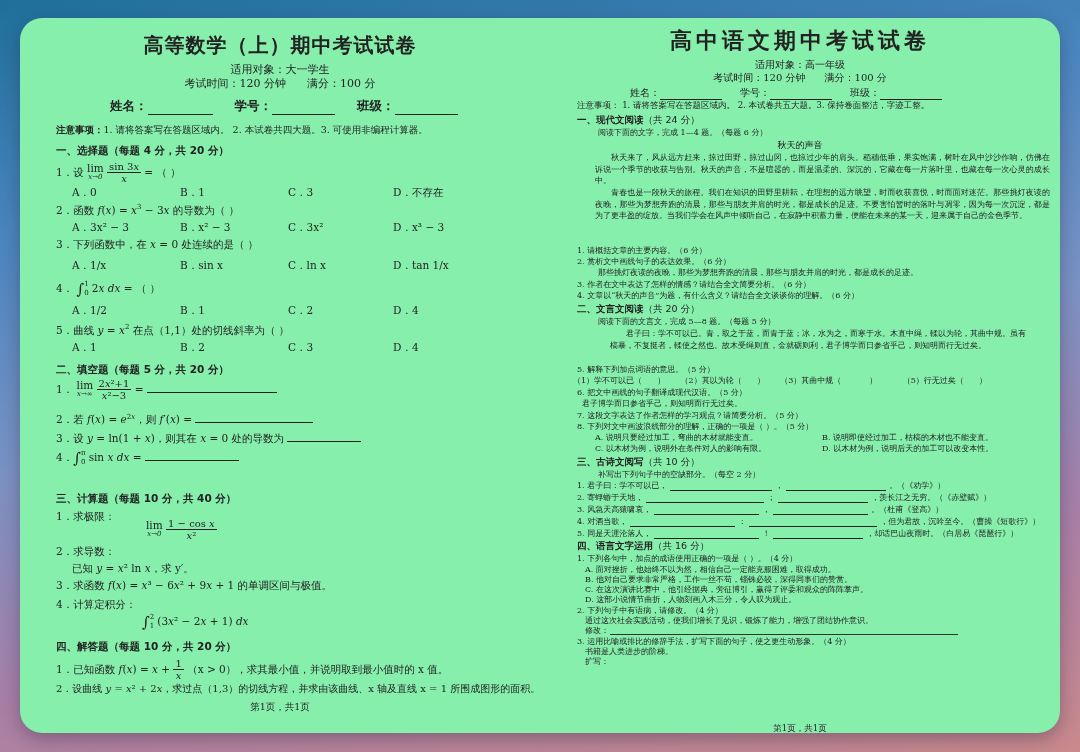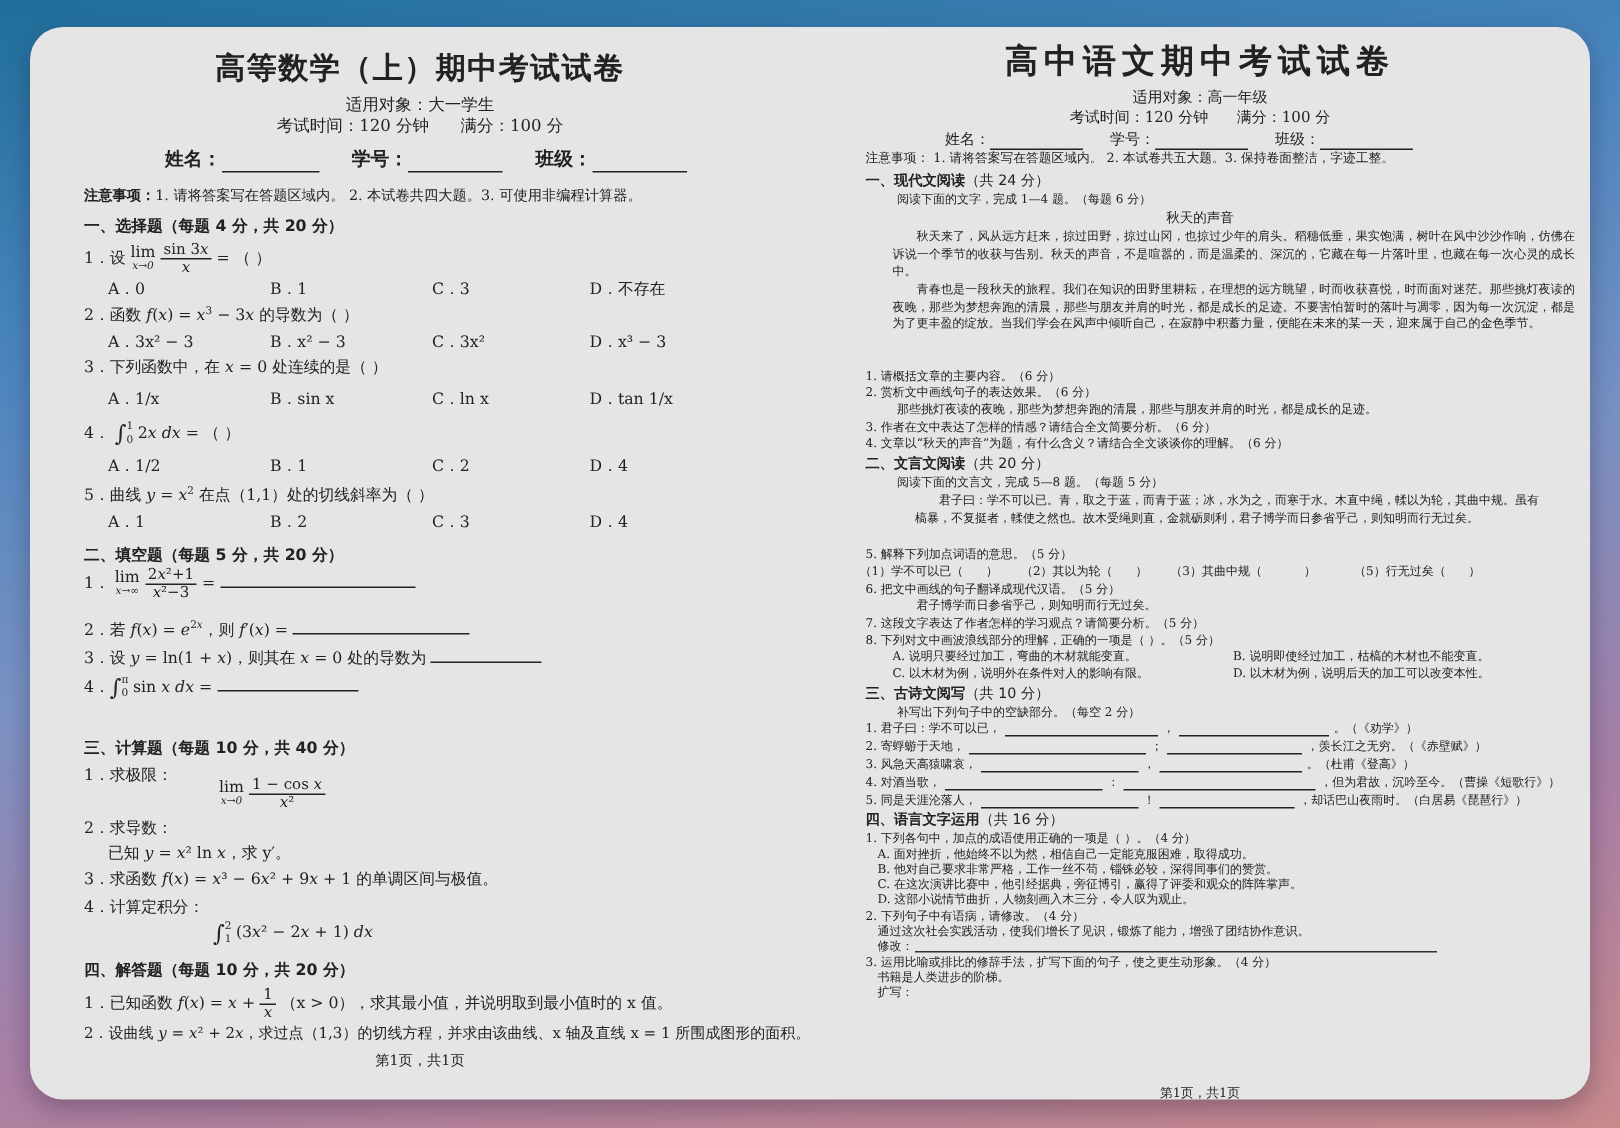--- a/index.html
+++ b/index.html
@@ -5,21 +5,21 @@
   * { box-sizing: border-box; margin: 0; padding: 0; }
   html, body { width: 1080px; height: 752px; overflow: hidden; }
   body {
     position: relative;
     background: linear-gradient(170deg, #1f6f9a 0%, #4a86bf 25%, #7a92c4 50%, #a97fa6 75%, #c98a8c 100%);
     font-family: "DejaVu Serif", "Liberation Serif", serif;
     color: #222;
   }
   .card {
     position: absolute; left: 20px; top: 18px; width: 1040px; height: 715px;
-    background: #e5e5e5; border-radius: 22px;
+    background: #86efac; border-radius: 22px;
     box-shadow: 0 6px 18px rgba(40,30,60,0.35);
     overflow: hidden;
   }
   .page { position: absolute; top: 0; height: 100%; }
   .page.left { left: 0; width: 520px; }
   .page.right { left: 520px; width: 520px; }
 
   
   .m-title { position: absolute; top: 14px; left: 0; width: 520px; text-align: center;
     font-family: "DejaVu Sans", "Liberation Sans", sans-serif; font-weight: bold; font-size: 20px; letter-spacing: 1px; }
@@ -247,21 +247,21 @@
     <div class="c-line" style="top:249px; left:58px">那些挑灯夜读的夜晚，那些为梦想奔跑的清晨，那些与朋友并肩的时光，都是成长的足迹。</div>
     <div class="c-line" style="top:261px; left:37px">3. 作者在文中表达了怎样的情感？请结合全文简要分析。（6 分）</div>
     <div class="c-line" style="top:272px; left:37px">4. 文章以“秋天的声音”为题，有什么含义？请结合全文谈谈你的理解。（6 分）</div>
 
     <div class="c-sec" style="top:285px"><b>二、文言文阅读</b><span>（共 20 分）</span></div>
     <div class="c-line" style="top:298px; left:58px">阅读下面的文言文，完成 5—8 题。（每题 5 分）</div>
     <div class="c-guwen" style="top:310px">君子曰：学不可以已。青，取之于蓝，而青于蓝；冰，水为之，而寒于水。木直中绳，輮以为轮，其曲中规。虽有槁暴，不复挺者，輮使之然也。故木受绳则直，金就砺则利，君子博学而日参省乎己，则知明而行无过矣。</div>
     <div class="c-line" style="top:346px; left:37px">5. 解释下列加点词语的意思。（5 分）</div>
     <div class="c-line" style="top:357px; left:33px; white-space:pre">（1）学不可以已（      ）      （2）其以为轮（      ）      （3）其曲中规（           ）          （5）行无过矣（      ）</div>
     <div class="c-line" style="top:369px; left:37px">6. 把文中画线的句子翻译成现代汉语。（5 分）</div>
-    <div class="c-line" style="top:380px; left:71px">君子博学而日参省乎己，则知明而行无过矣。</div>
+    <div class="c-line" style="top:380px; left:42px">君子博学而日参省乎己，则知明而行无过矣。</div>
     <div class="c-line" style="top:392px; left:37px">7. 这段文字表达了作者怎样的学习观点？请简要分析。（5 分）</div>
     <div class="c-line" style="top:403px; left:37px">8. 下列对文中画波浪线部分的理解，正确的一项是（      ）。（5 分）</div>
     <div class="c-line" style="top:414px; left:55px">A. 说明只要经过加工，弯曲的木材就能变直。</div>
     <div class="c-line" style="top:414px; left:282px">B. 说明即使经过加工，枯槁的木材也不能变直。</div>
     <div class="c-line" style="top:425px; left:55px">C. 以木材为例，说明外在条件对人的影响有限。</div>
     <div class="c-line" style="top:425px; left:282px">D. 以木材为例，说明后天的加工可以改变本性。</div>
 
     <div class="c-sec" style="top:438px"><b>三、古诗文阅写</b><span>（共 10 分）</span></div>
     <div class="c-line" style="top:451px; left:58px">补写出下列句子中的空缺部分。（每空 2 分）</div>
 

